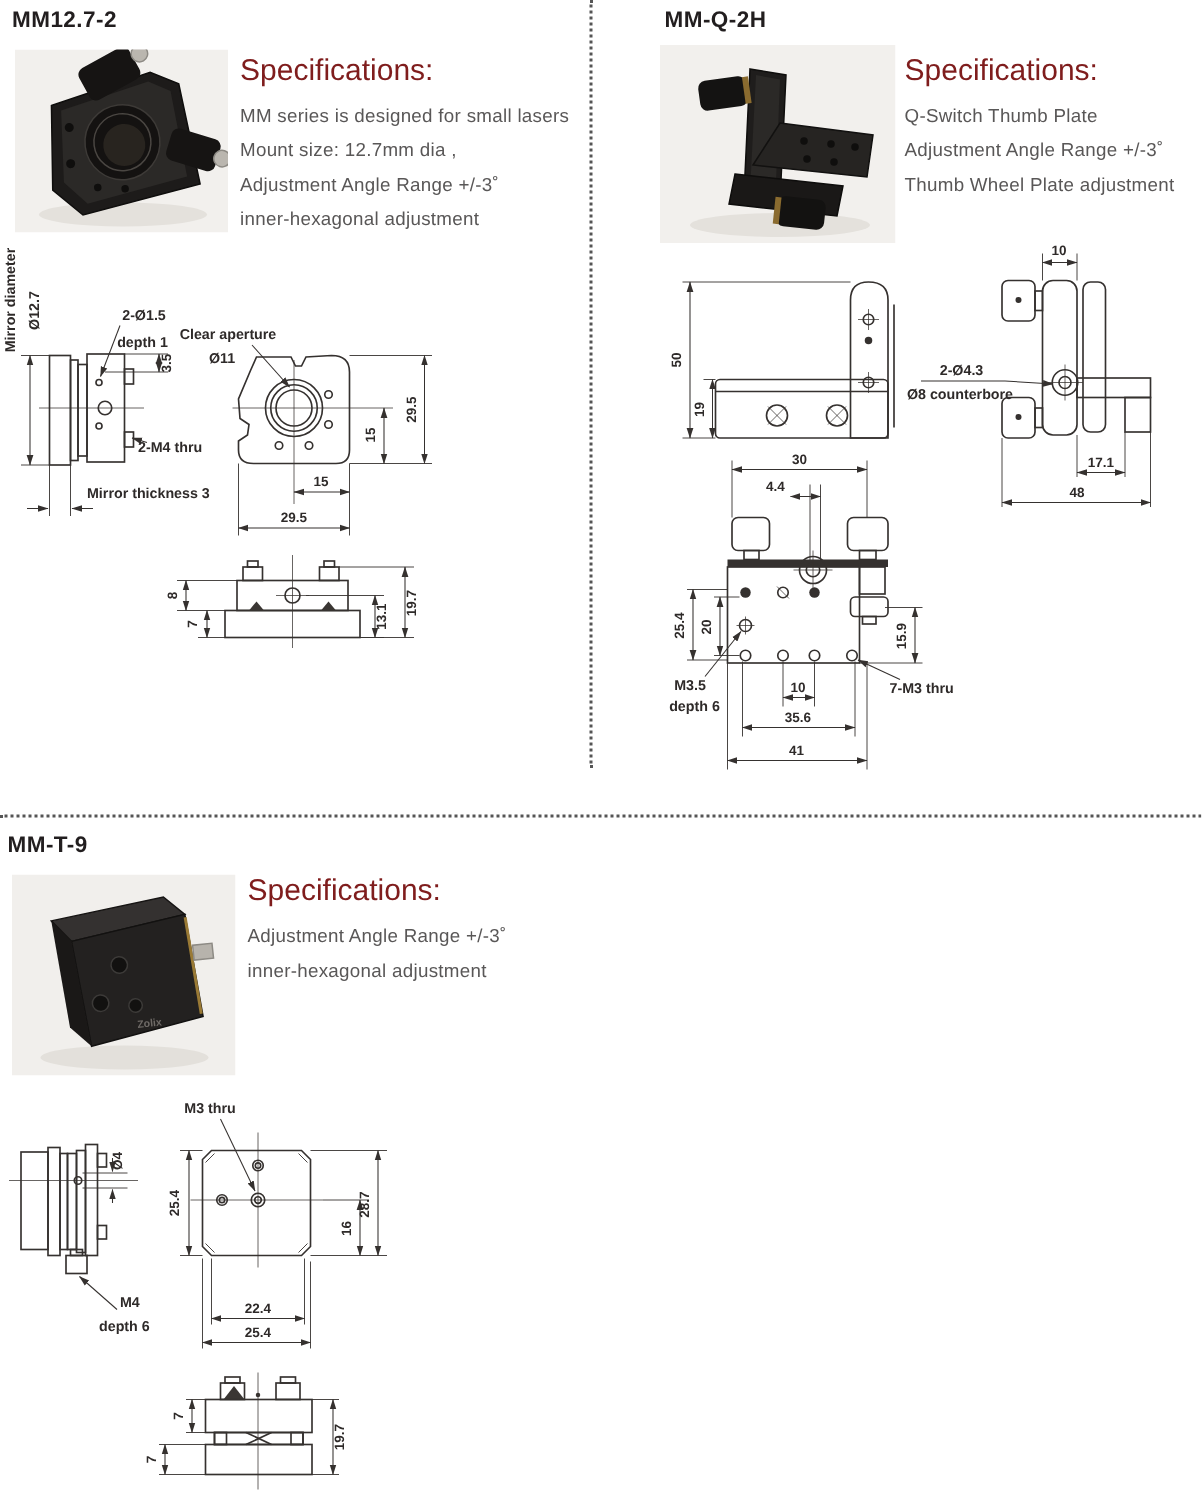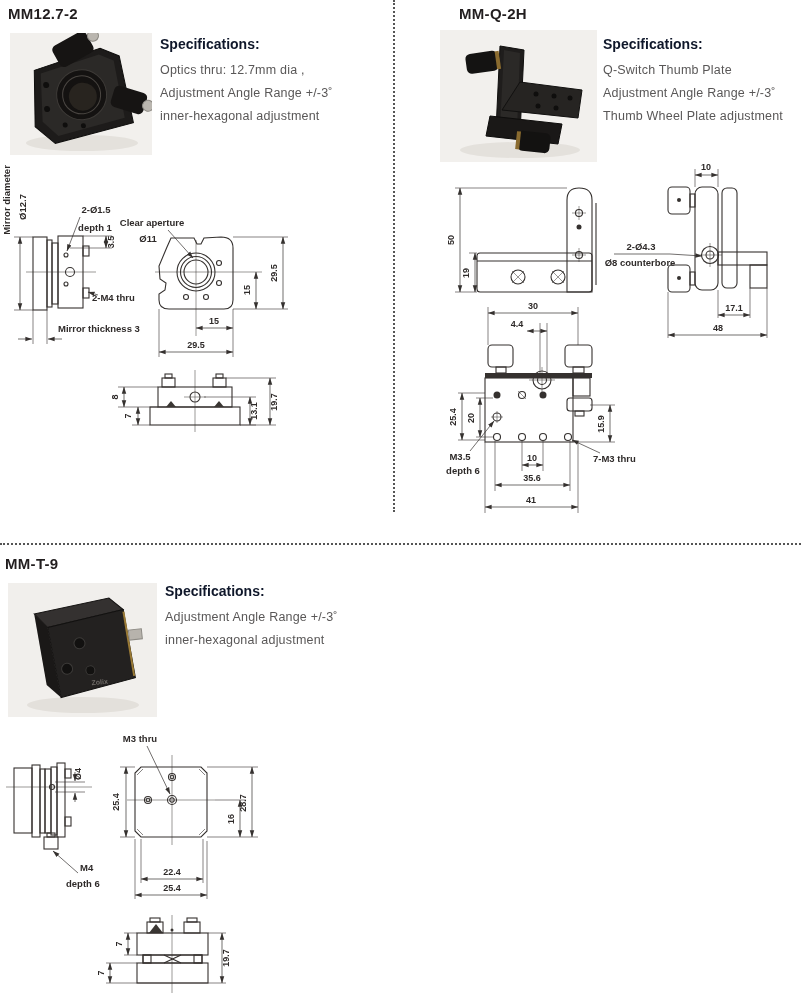--- a/index.html
+++ b/index.html
@@ -5,21 +5,21 @@
   html,body { margin:0; padding:0; background:#ffffff; }
   .page { position:relative; width:801px; height:994px; background:#fff; overflow:hidden;
           font-family:"Liberation Sans", sans-serif; }
   .v-divider { position:absolute; left:393px; top:0; width:0; height:512px;
                border-left:2px dotted #555; }
   .h-divider { position:absolute; left:0; top:543px; width:801px; height:0;
                border-top:2px dotted #555; }
   h2.ptitle { position:absolute; margin:0; font-size:15px; font-weight:bold;
               color:#221e1f; letter-spacing:0.3px; }
   .specs { position:absolute; }
-  .specs h3 { margin:0 0 11px 0; font-size:14px; font-weight:bold; color:#0f172a; }
+  .specs h3 { margin:0 0 11px 0; font-size:20px; font-weight:normal; color:#7f1d1d; }
   .specs p { margin:0 0 9px 0; font-size:12.5px; color:#595757; white-space:nowrap;
              letter-spacing:0.2px; }
   .photo { position:absolute; }
   svg.draw { position:absolute; }
   
   .ol { fill:none; stroke:#35312f; stroke-width:1.1; }
   .xl { fill:none; stroke:#35312f; stroke-width:0.6; }
   .cl { fill:none; stroke:#35312f; stroke-width:0.5; }
   .dl { fill:none; stroke:#35312f; stroke-width:0.7; marker-start:url(#arr); marker-end:url(#arr); }
   .ldr { fill:none; stroke:#35312f; stroke-width:0.7; marker-end:url(#arr); }
@@ -63,21 +63,22 @@
       <circle cx="73" cy="64" r="14" fill="#28241f"></circle>
       <circle cx="38" cy="48" r="3" fill="#0f0e0d"></circle>
       <circle cx="36" cy="72" r="3" fill="#0f0e0d"></circle>
       <circle cx="52" cy="90" r="2.5" fill="#0f0e0d"></circle>
       <circle cx="70" cy="93" r="2.5" fill="#0f0e0d"></circle>
     </g>
   </svg>
 
   <div class="specs" style="left:160px; top:36px; width:238px">
     <h3>Specifications:</h3>
-    <p>Optics thru: 12.7mm dia ,</p>
+    <p>MM series is designed for small lasers</p>
+    <p>Mount size: 12.7mm dia ,</p>
     <p>Adjustment Angle Range +/-3˚</p>
     <p>inner-hexagonal adjustment</p>
   </div>
 
   <svg class="draw" style="left:0; top:160px" width="394" height="300" viewBox="0 0 394 300">
     <g>
       <rect class="ol" x="33" y="77" width="14" height="73"></rect>
       <rect class="ol" x="47" y="80" width="5" height="67"></rect>
       <rect class="ol" x="52" y="83" width="6" height="61"></rect>
       <rect class="ol" x="58" y="76" width="25" height="72"></rect>
@@ -157,21 +158,21 @@
       <line class="xl" x1="240" y1="265" x2="256" y2="265"></line>
       <line class="dl" x1="250" y1="237" x2="250" y2="265"></line>
       <text class="dt" x="257" y="251" text-anchor="middle" transform="rotate(-90 257 251)">13.1</text>
       <line class="xl" x1="226" y1="218" x2="276" y2="218"></line>
       <line class="xl" x1="240" y1="265" x2="276" y2="265"></line>
       <line class="dl" x1="270" y1="218" x2="270" y2="265"></line>
       <text class="dt" x="277" y="242" text-anchor="middle" transform="rotate(-90 277 242)">19.7</text>
     </g>
   </svg>
 
-  <h2 class="ptitle" style="left:459px; top:5px">MM-Q-2H</h2>
+  <h2 class="ptitle" style="left:443px; top:5px">MM-Q-2H</h2>
 
   <svg class="photo" style="left:440px; top:30px" width="157" height="132" viewBox="0 0 157 132">
     <rect x="0" y="0" width="157" height="132" fill="#f2f0ed"></rect>
     <ellipse cx="80" cy="120" rx="60" ry="8" fill="#e4e1dc"></ellipse>
     <g>
       <polygon points="60,16 84,20 80,104 56,100" fill="#1f1d1c" stroke="#0f0e0d"></polygon>
       <polygon points="64,20 80,23 77,100 60,97" fill="#2b2927"></polygon>
       <g transform="rotate(-8 44 32)">
         <rect x="26" y="22" width="32" height="20" rx="5" fill="#141312"></rect>
         <rect x="56" y="23" width="4" height="18" fill="#8a6b2f"></rect>

